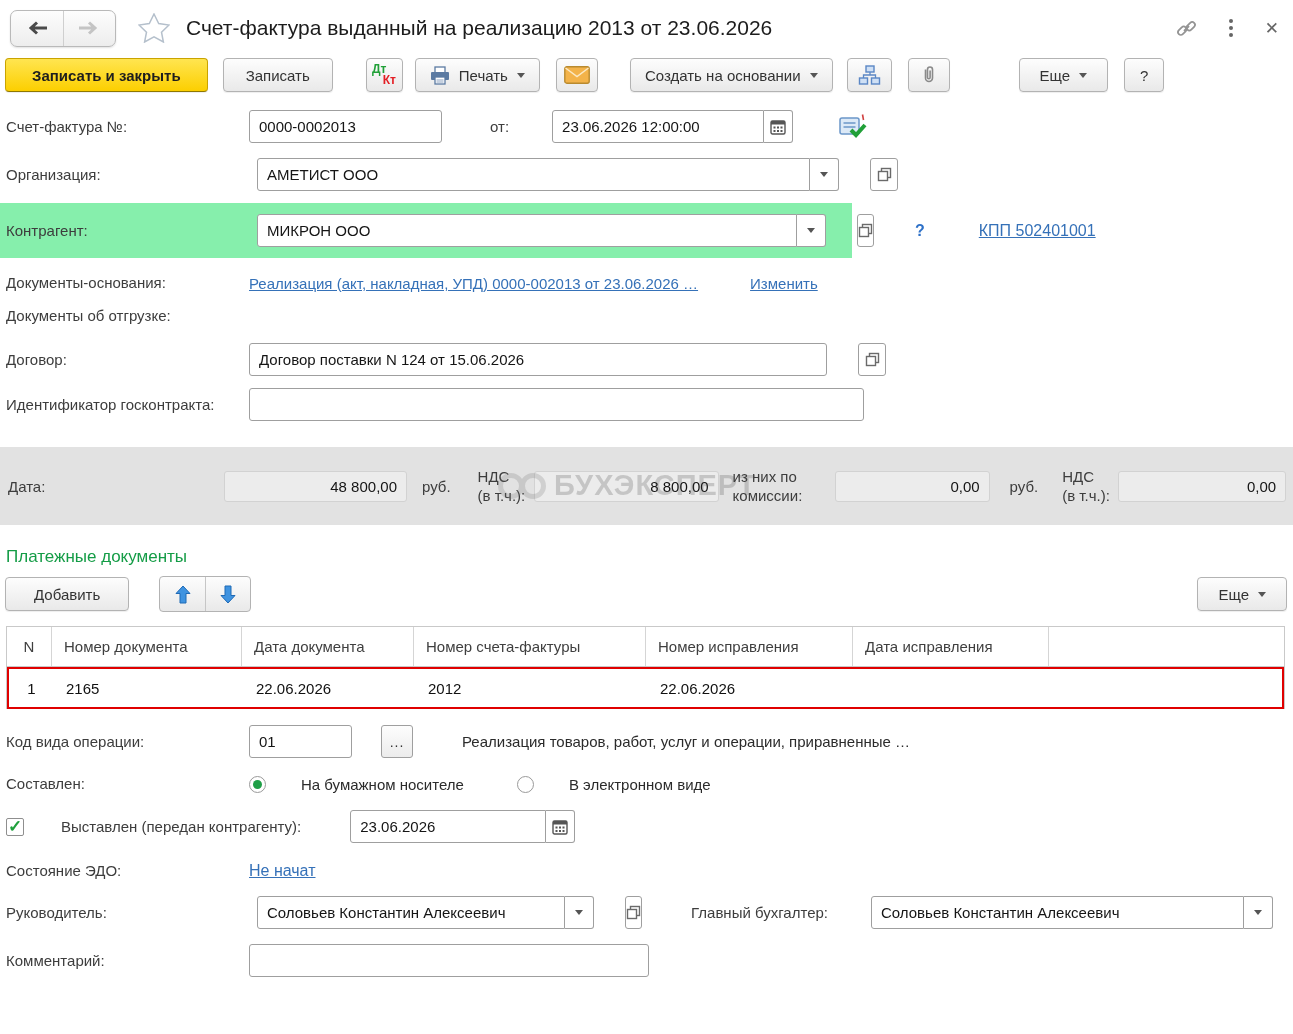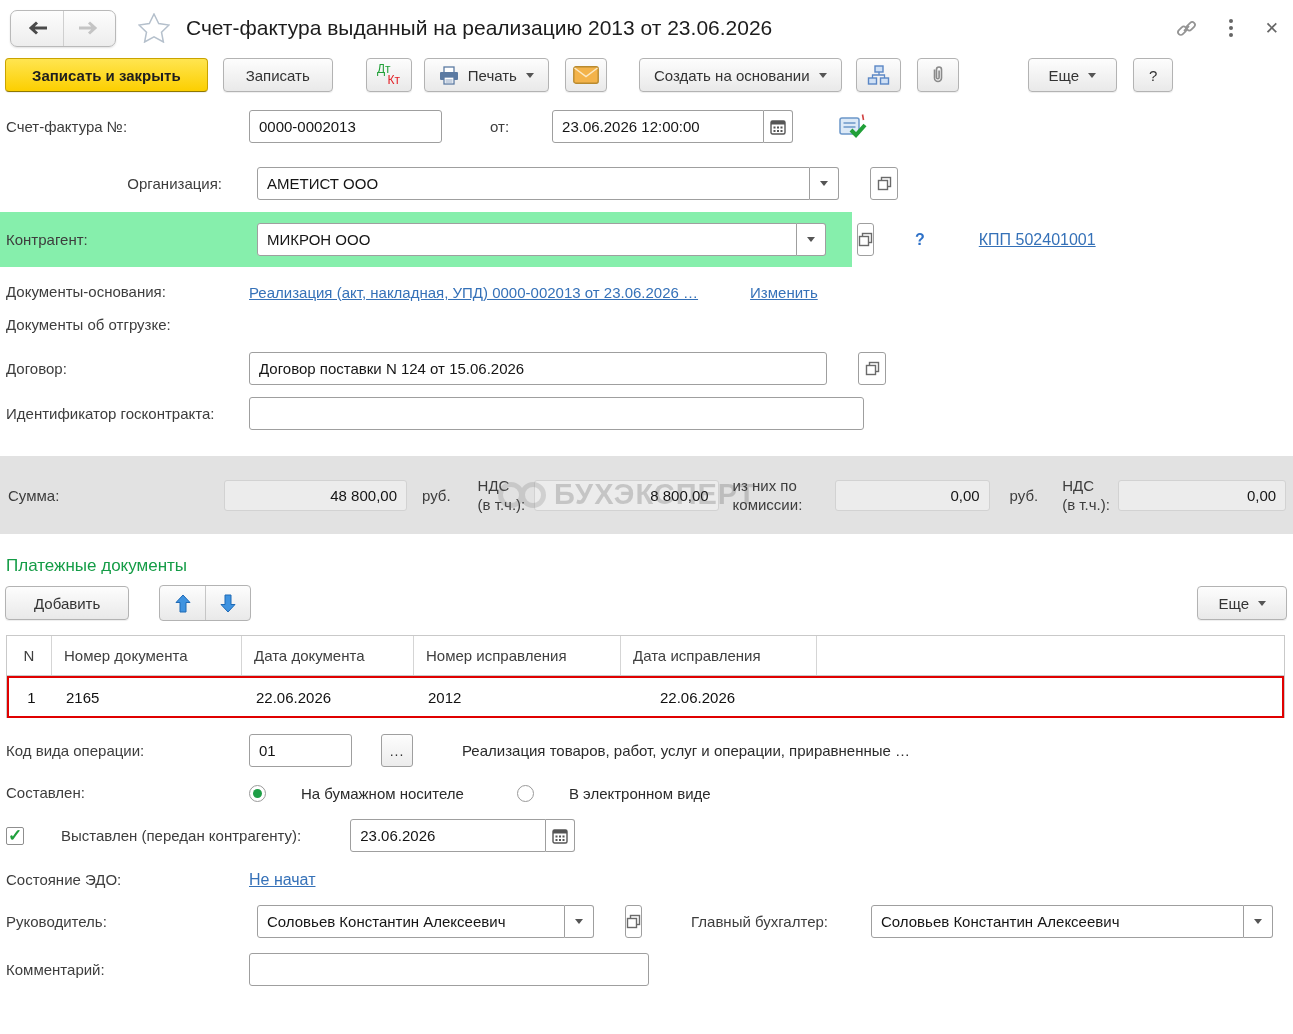--- a/index.html
+++ b/index.html
@@ -21,21 +21,21 @@
 
   
   .toolbar { display:flex; align-items:center; height:46px; padding:0 14px 0 5px; }
   .btn { height:34px; display:inline-flex; align-items:center; justify-content:center;
     border:1px solid #b3b3b3; border-radius:4px; background:linear-gradient(#fdfdfd,#e9e9e9);
     font-size:15px; color:#333; padding:0 14px; box-shadow:0 1px 1px rgba(0,0,0,.07); white-space:nowrap; }
   .btn-yellow { background:linear-gradient(#ffe550,#fccf00); border-color:#c9a300;
     border-bottom-color:#8f7700; font-weight:bold; color:#1e1e1e; padding:0 26px; }
   .caret { width:0; height:0; border:4px solid transparent; border-top:5px solid #555;
     margin-left:9px; transform:translateY(2px); }
-  .dtkt { width:46px; padding:0; flex-direction:column; line-height:11px; font-size:12px; font-weight:normal; }
+  .dtkt { width:37px; padding:0; flex-direction:column; line-height:11px; font-size:12px; font-weight:bold; }
   .dtkt .dt { color:#21a038; margin-right:10px; }
   .dtkt .kt { color:#e31e24; margin-left:10px; }
   .iconbtn { width:42px; padding:0; }
 
   
   .frow { display:flex; align-items:center; margin-left:6px;gap:27px; }
   .flabel { width:216px; flex-shrink:0; font-size:15px; color:#3d3d3d; line-height:22px; }
   .field { border:1px solid #9f9f9f; border-radius:3px; height:33px; background:#fff;
     display:flex; align-items:center; padding:0 9px; font-size:15px; color:#151515; white-space:nowrap; }
   .combo { display:flex; align-items:stretch;padding-left:8px; }
@@ -226,21 +226,21 @@
     <svg width="28" height="25" viewBox="0 0 28 25">
         <rect x="1" y="4" width="19" height="16" rx="2" fill="#dce9f7" stroke="#6b96c9" stroke-width="1.5"></rect>
         <line x1="4.5" y1="9" x2="16.5" y2="9" stroke="#6b96c9" stroke-width="1.5"></line>
         <line x1="4.5" y1="13" x2="16.5" y2="13" stroke="#6b96c9" stroke-width="1.5"></line>
         <line x1="23.5" y1="0.5" x2="24.5" y2="6" stroke="#d04040" stroke-width="1.6"></line>
         <path d="M12 16 L17 21 L26 11" fill="none" stroke="#21a038" stroke-width="4"></path>
       </svg>
   </span>
 </div>
 
-<div class="frow" style="margin-top:24px;text-align:right;">
+<div class="frow" style="margin-top:15px;">
   <div class="flabel">Организация:</div>
   <div class="combo">
     <div class="field" style="width:553px;">АМЕТИСТ ООО</div>
     <div class="cbtn">
         <span class="caret" style="margin:0;"></span>
       </div>
   </div>
   <div class="obtn">
     <span>
       <svg width="15" height="15" viewBox="0 0 15 15">
@@ -300,21 +300,21 @@
   <div class="flabel">Идентификатор госконтракта:</div>
   <div class="field" style="width:615px;"></div>
 </div>
 
 <div class="sumband">
   <div class="wmark">
     <i class="wc"></i>
       <i class="wc"></i>
     <span>БУХЭКСПЕРТ</span>
   </div>
-  <div class="sumlabel" style="width:216px;">Сумма:</div>
+  <div class="sumlabel" style="width:216px;">Дата:</div>
   <div class="sumfield" style="width:183px;">48 800,00</div>
   <div class="sumlabel" style="margin-left:15px;">руб.</div>
   <div class="sumlabel" style="margin-left:27px; width:48px; line-height:19px;">НДС (в т.ч.):</div>
   <div class="sumfield" style="width:185px; margin-left:8px;">8 800,00</div>
   <div class="sumlabel" style="margin-left:14px; width:90px; line-height:19px;">из них по комиссии:</div>
   <div class="sumfield" style="width:155px; margin-left:12px;">0,00</div>
   <div class="sumlabel" style="margin-left:20px;">руб.</div>
   <div class="sumlabel" style="margin-left:24px; width:48px; line-height:19px;">НДС (в т.ч.):</div>
   <div class="sumfield" style="width:168px; margin-left:8px;">0,00</div>
 </div>
@@ -343,20 +343,21 @@
     <span>Еще</span>
     <span class="caret"></span>
   </div>
 </div>
 
 <div class="ptable">
   <div class="phead">
     <div class="c0">N</div>
     <div class="c1">Номер документа</div>
     <div class="c2">Дата документа</div>
+    <div class="c3">Номер счета-фактуры</div>
     <div class="c5">Номер исправления</div>
     <div class="c6">Дата исправления</div>
     <div class="c7"></div>
   </div>
   <div class="prow">
     <div class="c0">1</div>
     <div class="c1">2165</div>
     <div class="c2">22.06.2026</div>
     <div class="c3">2012</div>
     <div class="c4">22.06.2026</div>

